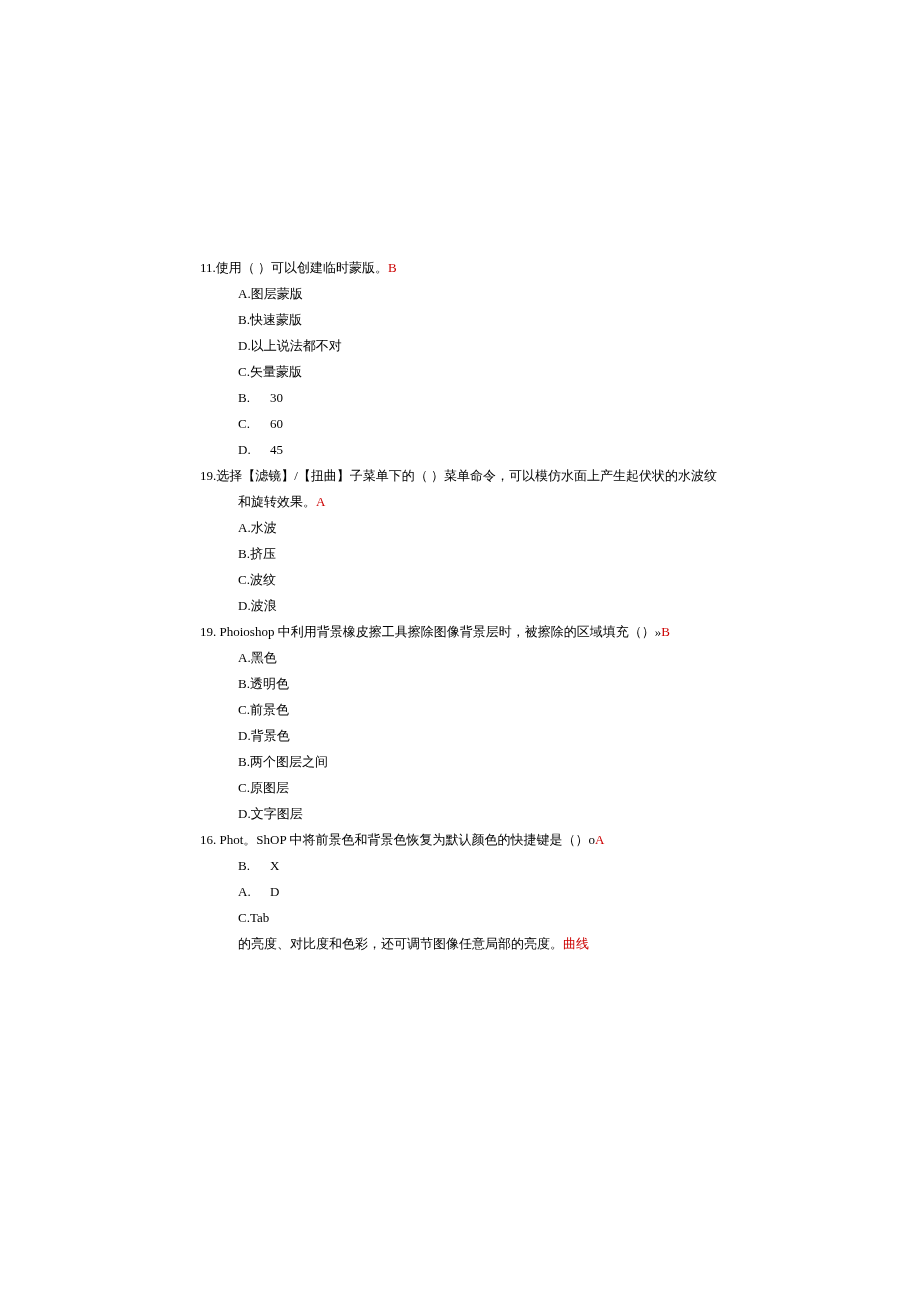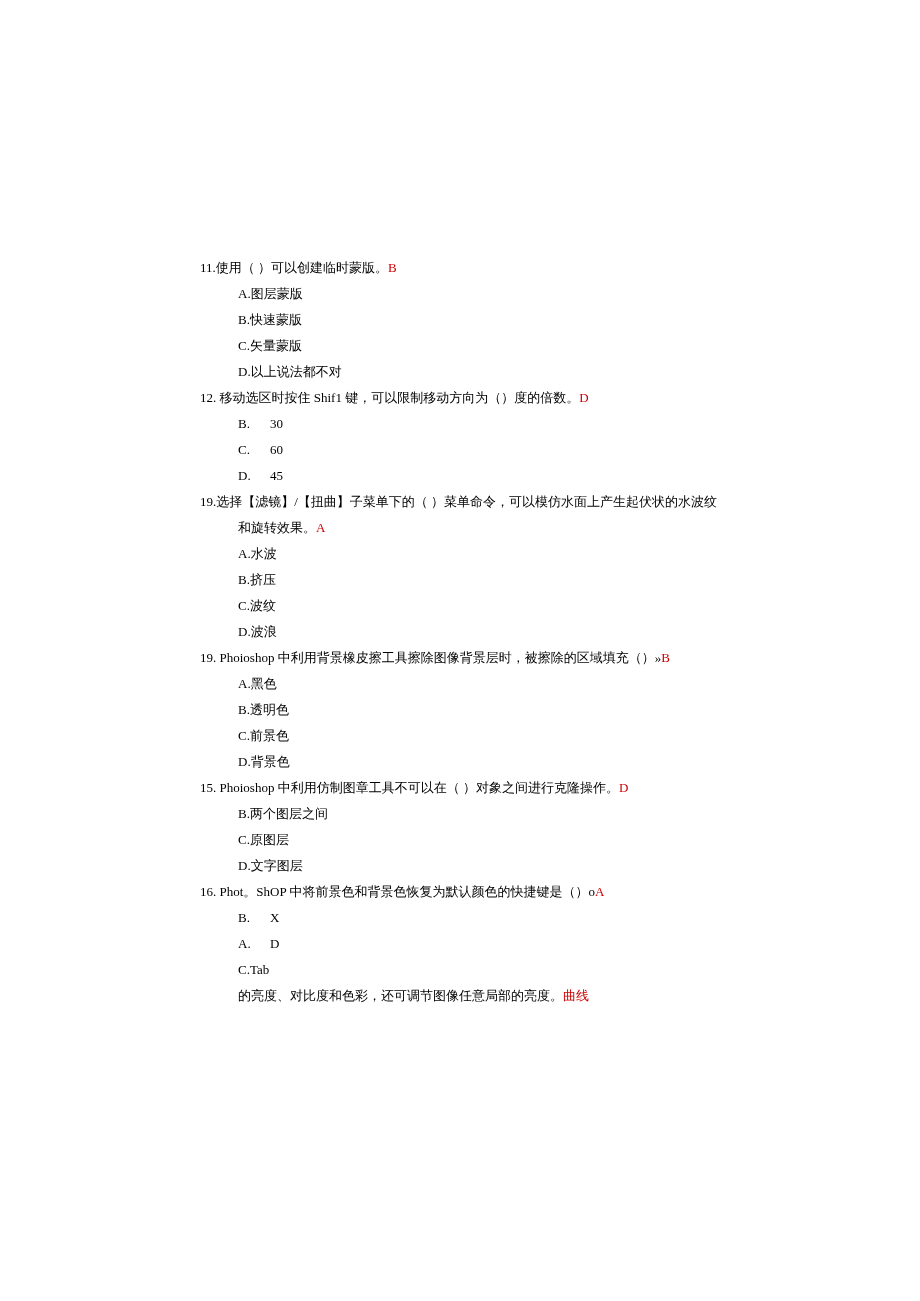--- a/index.html
+++ b/index.html
@@ -28,28 +28,25 @@
 </style>
 </head>
 <body>
 
 <div>
   <div class="question-line">
     <span>11.</span><span>使用（ ）可以创建临时蒙版。</span><span class="red">B</span>
   </div>
   <div class="option-line">A.图层蒙版</div>
   <div class="option-line">B.快速蒙版</div>
+  <div class="option-line">D.以上说法都不对</div>
   <div class="option-line">C.矢量蒙版</div>
-  <div class="option-line">D.以上说法都不对</div>
 </div>
 
 <div>
-  <div class="question-line">
-    <span>12.</span><span> 移动选区时按住 Shif1 键，可以限制移动方向为（）度的倍数。</span><span class="red">D</span>
-  </div>
   <div class="opt-wide"><span class="letter">B.</span><span>30</span></div>
   <div class="opt-wide"><span class="letter">C.</span><span>60</span></div>
   <div class="opt-wide"><span class="letter">D.</span><span>45</span></div>
 </div>
 
 <div>
   <div class="question-line">
     <span>19.</span><span>选择【滤镜】/【扭曲】子菜单下的（ ）菜单命令，可以模仿水面上产生起伏状的水波纹</span>
   </div>
   <div class="indent-cont">
@@ -65,23 +62,20 @@
   <div class="question-line">
     <span>19.</span><span> Phoioshop 中利用背景橡皮擦工具擦除图像背景层时，被擦除的区域填充（）»</span><span class="red">B</span>
   </div>
   <div class="option-line">A.黑色</div>
   <div class="option-line">B.透明色</div>
   <div class="option-line">C.前景色</div>
   <div class="option-line">D.背景色</div>
 </div>
 
 <div>
-  <div class="question-line">
-    <span>15.</span><span> Phoioshop 中利用仿制图章工具不可以在（ ）对象之间进行克隆操作。</span><span class="red">D</span>
-  </div>
   <div class="option-line">B.两个图层之间</div>
   <div class="option-line">C.原图层</div>
   <div class="option-line">D.文字图层</div>
 </div>
 
 <div>
   <div class="question-line">
     <span>16.</span><span> Phot。ShOP 中将前景色和背景色恢复为默认颜色的快捷键是（）o</span><span class="red">A</span>
   </div>
   <div class="opt-wide"><span class="letter">B.</span><span>X</span></div>

